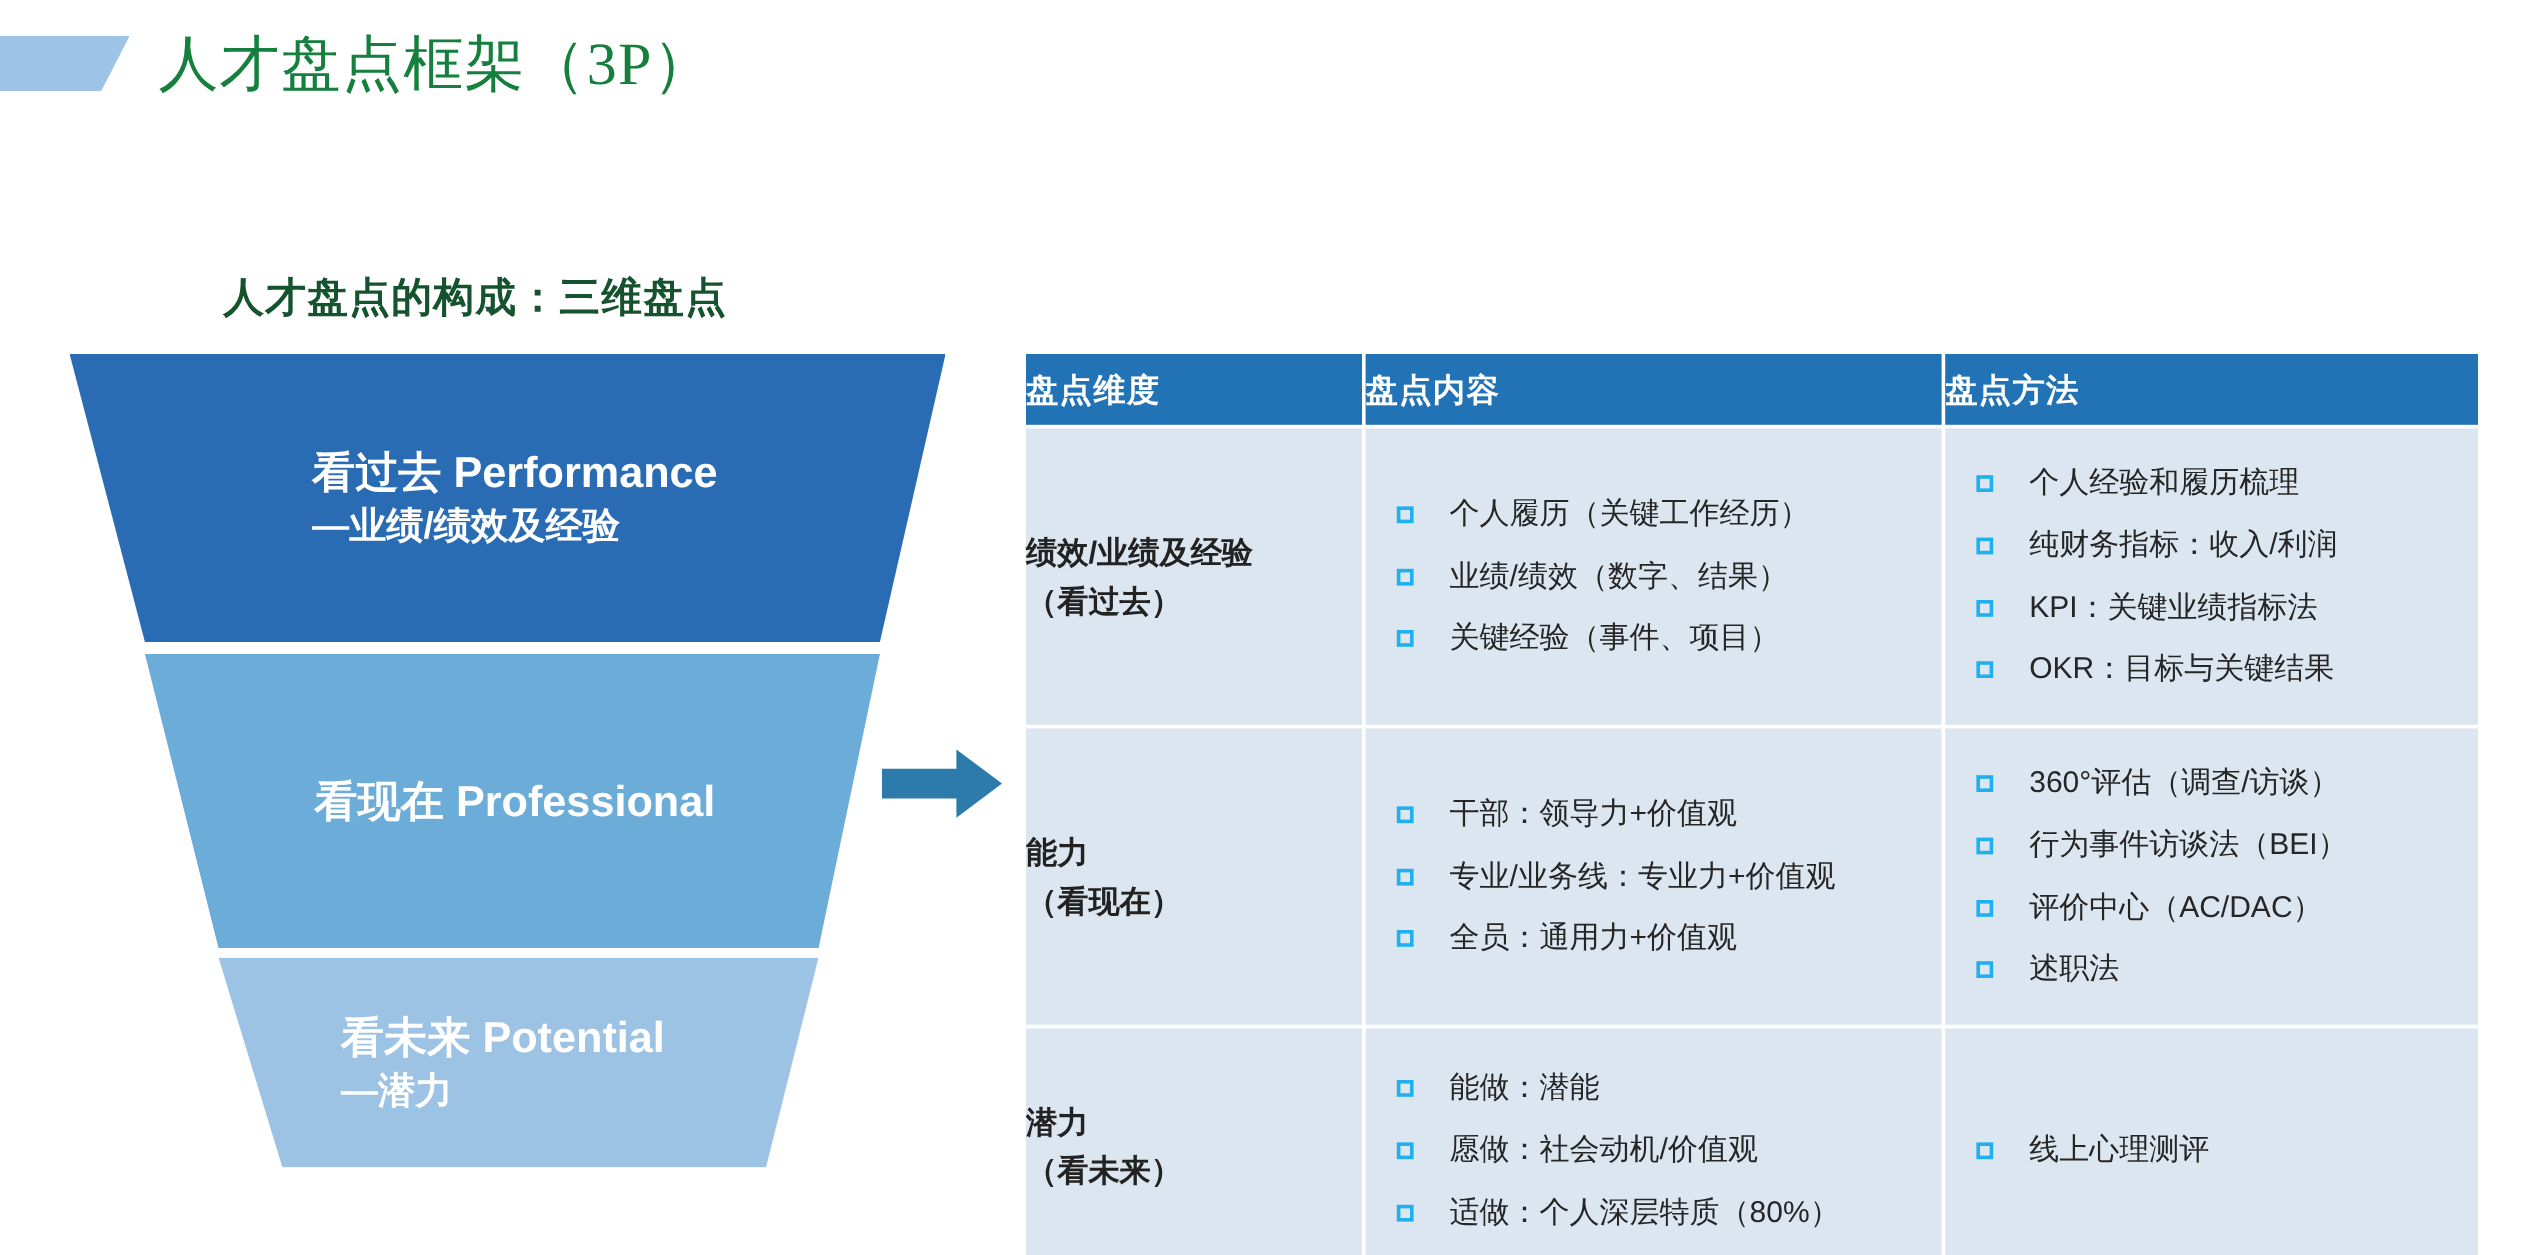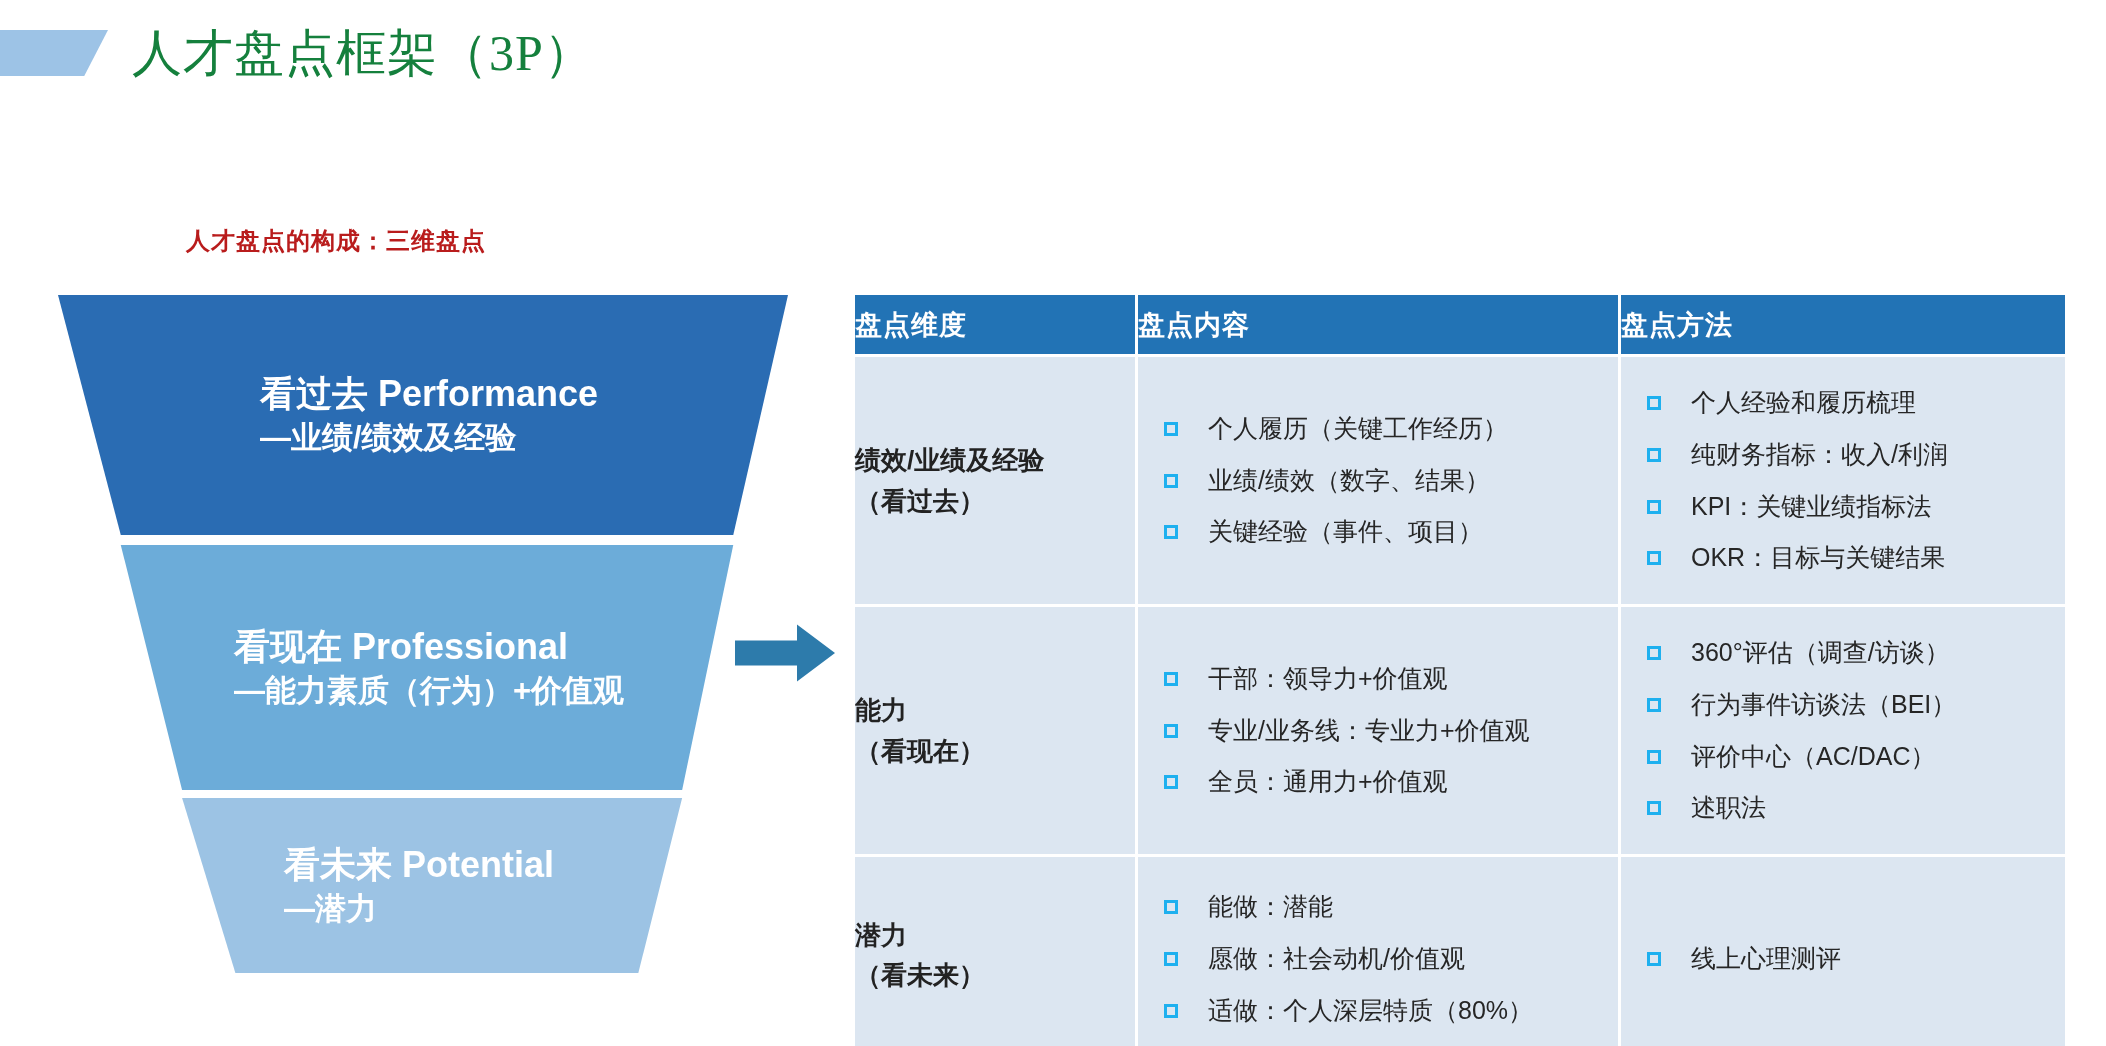--- a/index.html
+++ b/index.html
@@ -41,23 +41,23 @@
     line-height: 1;
     white-space: nowrap;
     font-family: Liberation Serif, serif;
   }
 
   
   #section-subtitle {
     position: absolute;
     left: 186px;
     top: 225px;
-    font-size: 24px;
-    font-weight: bold;
-    color: #b91c1c;
+    font-size: 34px;
+    font-weight: bold;
+    color: #14532d;
     letter-spacing: 1px;
     white-space: nowrap;
     text-align: center;
   }
 
   
   #funnel {
     position: absolute;
     left: 58px;
     top: 295px;
@@ -216,21 +216,20 @@
   <div class="funnel-seg" id="seg-1">
     <div class="seg-inner">
       <div class="seg-title">看过去 Performance</div>
       <div class="seg-sub">—业绩/绩效及经验</div>
     </div>
   </div>
 
   <div class="funnel-seg" id="seg-2">
     <div class="seg-inner">
       <div class="seg-title">看现在 Professional</div>
-      <div class="seg-sub">—能力素质（行为）+价值观</div>
     </div>
   </div>
 
   <div class="funnel-seg" id="seg-3">
     <div class="seg-inner">
       <div class="seg-title">看未来 Potential</div>
       <div class="seg-sub">—潜力</div>
     </div>
   </div>
 

